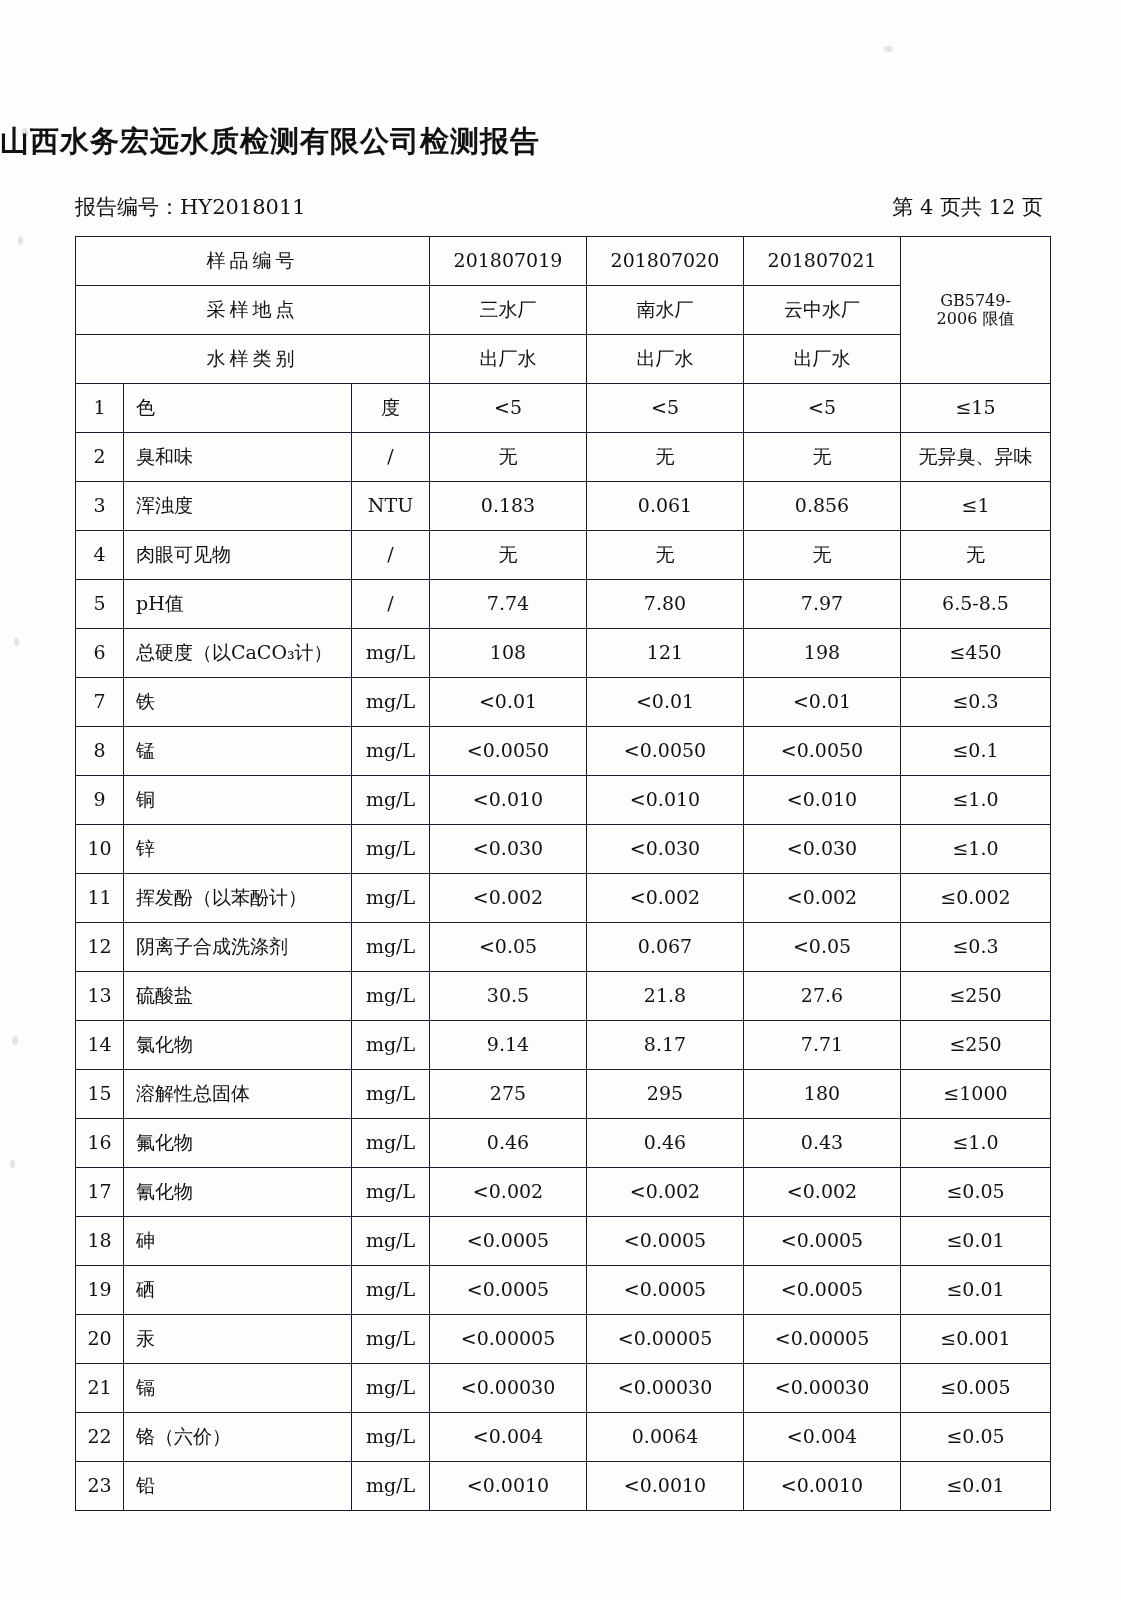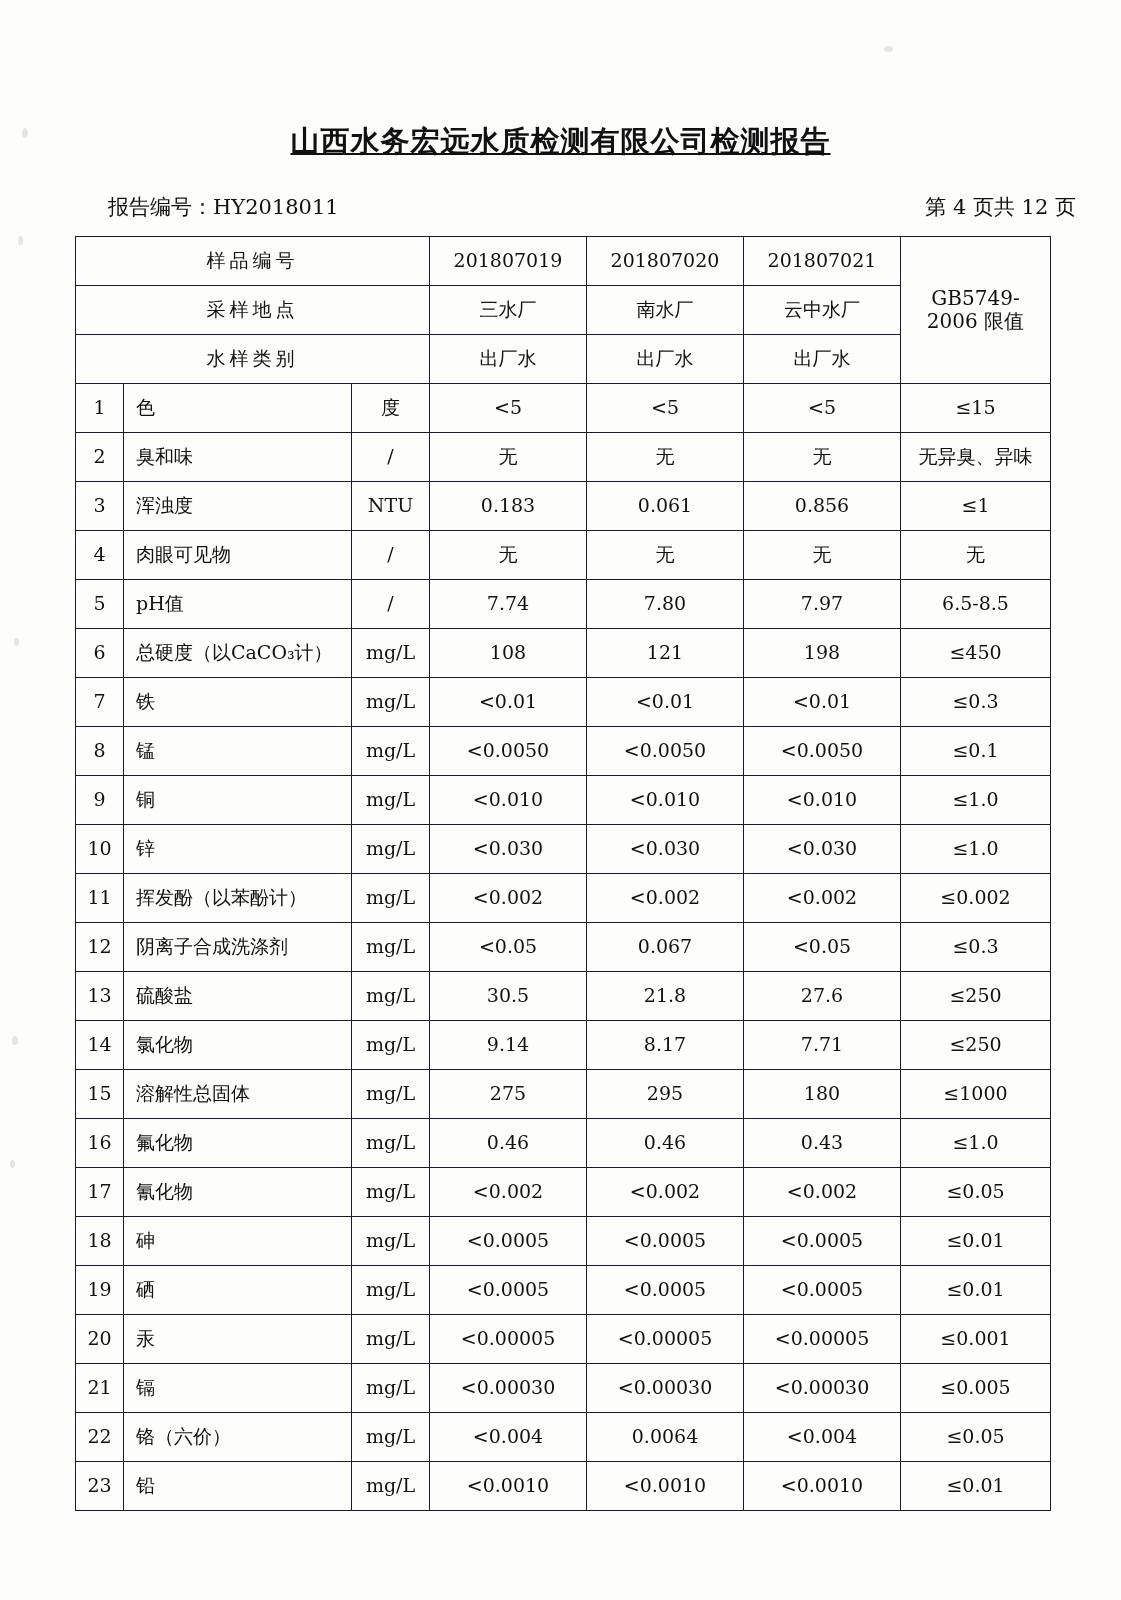--- a/index.html
+++ b/index.html
@@ -25,37 +25,35 @@
     position: absolute;
     background: #d9d9d5;
     border-radius: 50%;
     opacity: .7;
   }
   .doc-title {
     position: absolute;
     top: 122px;
     left: 0;
     width: 1121px;
-    text-align: center;
+    text-align: left;
     font-size: 29px;
     font-weight: bold;
     letter-spacing: 1px;
     font-family: "DejaVu Serif", serif;
-    text-decoration: underline;
   }
   .meta-row {
     position: absolute;
     top: 193px;
     left: 75px;
     width: 968px;
     display: flex;
     justify-content: space-between;
     font-size: 21px;
     font-family: "DejaVu Serif", serif;
-    margin-left: 33px;
   }
   .meta-left, .meta-right {
     white-space: nowrap;
   }
   table.report {
     position: absolute;
     top: 236px;
     left: 75px;
     width: 955px;
     border-collapse: collapse;
@@ -77,21 +75,21 @@
   .c-val     { width: 157px; }
   .c-limit   { width: 150px; }
 
   .hdr-label {
     text-align: center !important;
     padding-left: 0 !important;
     letter-spacing: 4px;
   }
   .limit-cell {
     line-height: 1.9;
-    font-size: 20px;
+    font-size: 16px;
   }
   .nowrap { white-space: nowrap; }
 </style>
 </head>
 <body>
 
 <div class="page">
 
   <div class="speck" style="left:22px;  top:128px; width:6px;  height:10px;"></div>
   <div class="speck" style="left:18px;  top:236px; width:5px;  height:9px;"></div>

